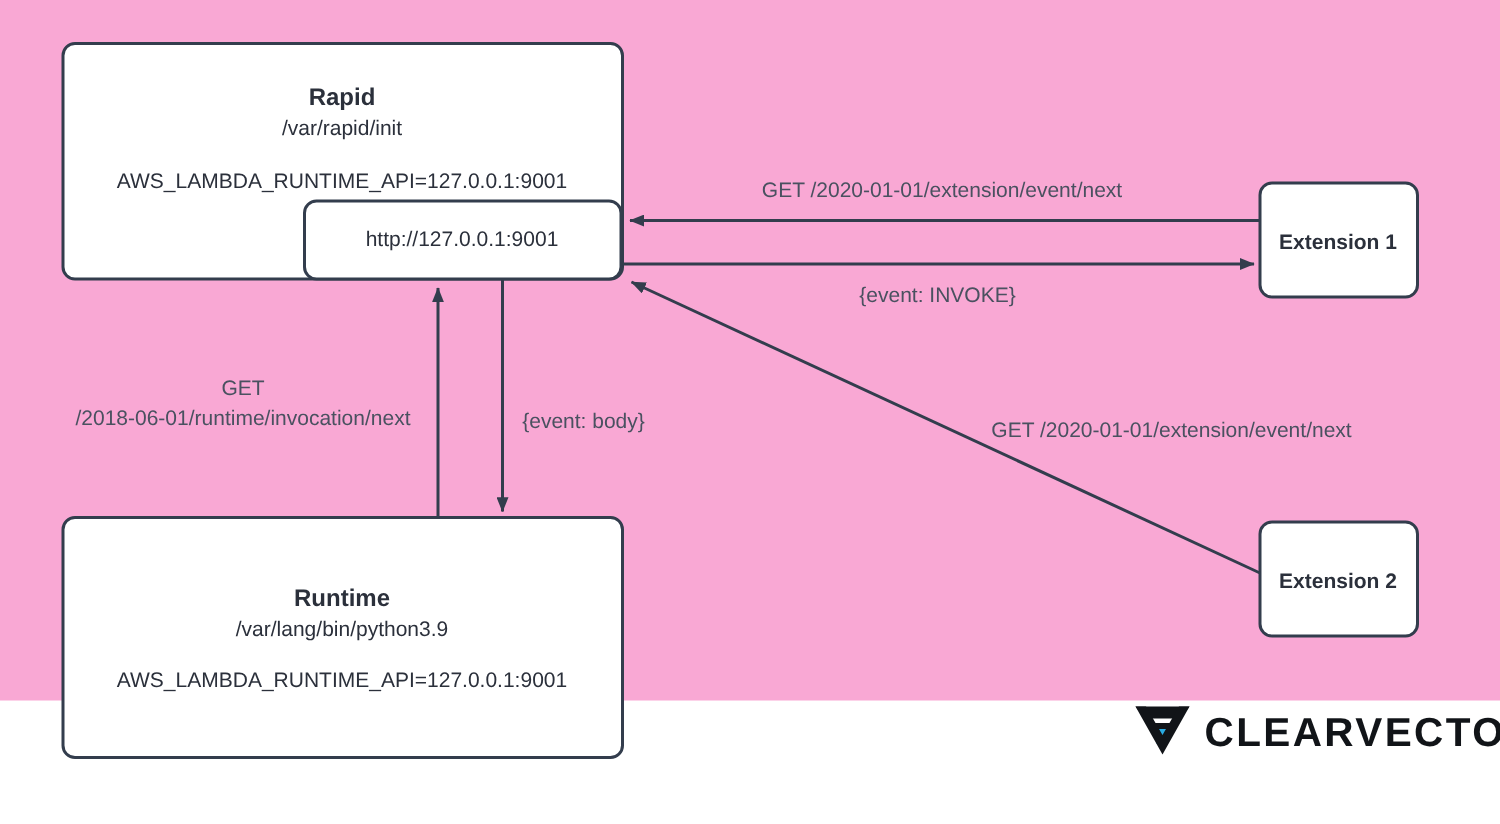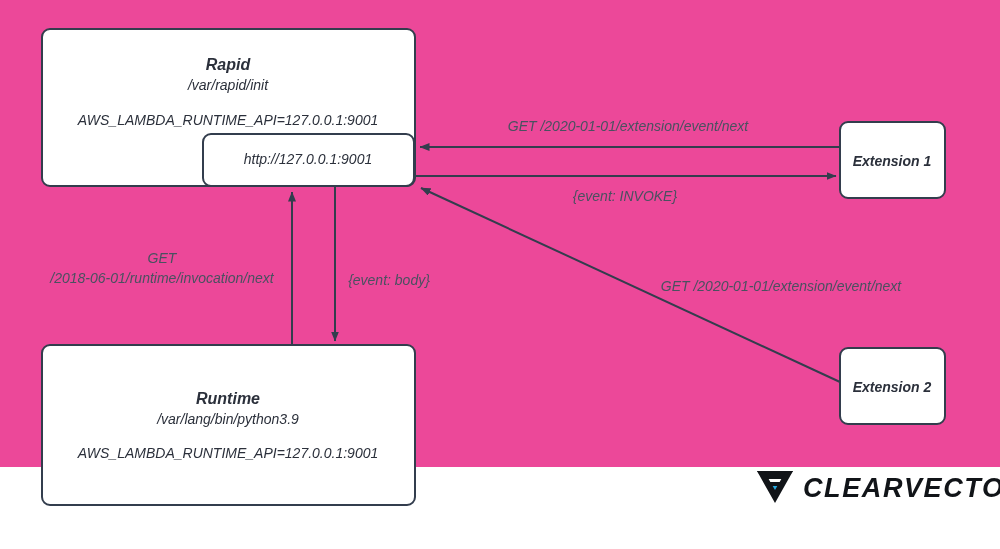--- a/index.html
+++ b/index.html
@@ -10,22 +10,21 @@
   body {
     width: 1000px;
     height: 549px;
     overflow: hidden;
     font-family: "Liberation Sans", sans-serif;
   }
   #diagram-root {
     position: relative;
     width: 1000px;
     height: 467px;
-    background: #ec4899;
-    font-style: italic;
+    background: #f9a8d4;
   }
   svg.diagram {
     display: block;
     width: 1000px;
     height: 549px;
   }
   .node-rect {
     fill: #ffffff;
     stroke: #333d4d;
     stroke-width: 2;

